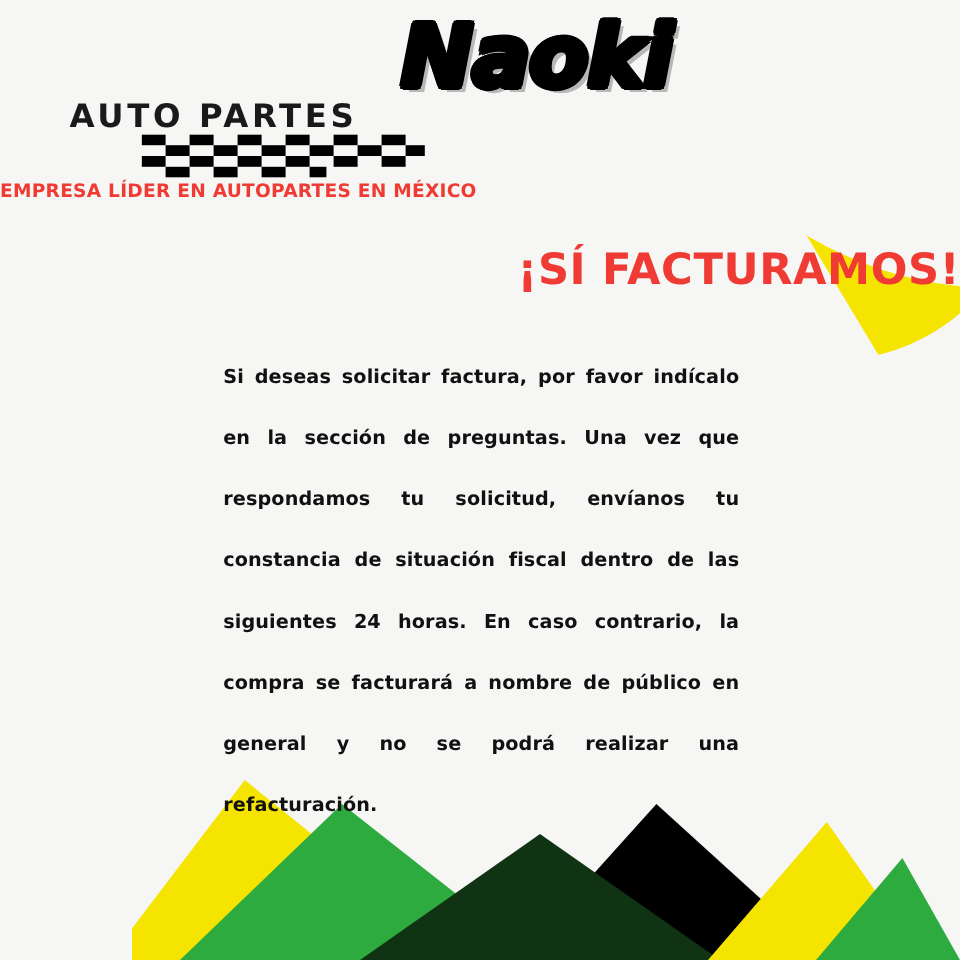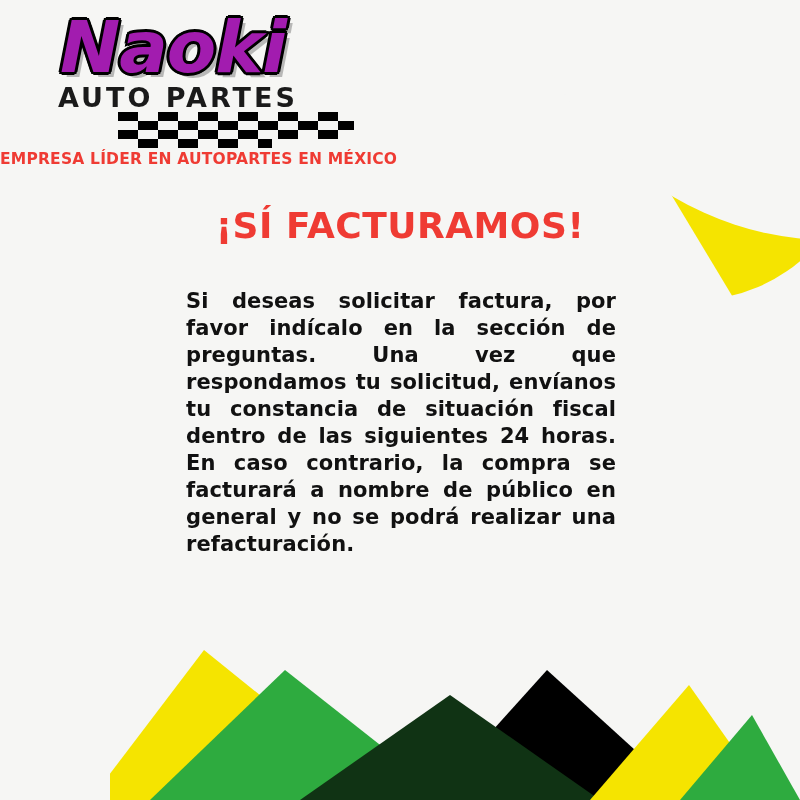--- a/index.html
+++ b/index.html
@@ -149,27 +149,27 @@
     width: 560px;
     padding-top: 8px;
     text-align: center;
   }
   .logo-naoki {
     font-family: "DejaVu Sans", sans-serif;
     font-weight: bold;
     font-style: italic;
     font-size: 72px;
     line-height: 78px;
-    color: #a21caf;
+    color: #000000;
     -webkit-text-stroke: 4px #000000;
     paint-order: stroke fill;
     letter-spacing: -1px;
     margin: 0;
     padding: 0 0 0 60px;
-    text-align: left;
+    text-align: right;
     text-shadow:
        3px 0 0 #000, -3px 0 0 #000, 0 3px 0 #000, 0 -3px 0 #000,
        2px 2px 0 #000, -2px 2px 0 #000, 2px -2px 0 #000, -2px -2px 0 #000,
        5px 5px 0 rgba(0,0,0,0.25);
   }
   .logo-sub {
     font-family: "DejaVu Sans", sans-serif;
     font-weight: bold;
     font-size: 27px;
     letter-spacing: 3px;
@@ -200,37 +200,37 @@
     letter-spacing: 0.2px;
     color: #ef3b33;
   }
 
   
   .headline {
     position: absolute;
     top: 205px;
     left: 0;
     width: 800px;
-    text-align: center;
+    text-align: right;
     font-family: "DejaVu Sans", sans-serif;
     font-weight: bold;
     font-size: 36px;
     letter-spacing: 0.5px;
     color: #ef3b33;
   }
 
   .body-text {
     position: absolute;
     top: 288px;
     left: 186px;
     width: 430px;
     font-family: "DejaVu Sans", sans-serif;
     font-weight: bold;
-    font-size: 21px;
-    line-height: 27px;
+    font-size: 16px;
+    line-height: 51px;
     color: #111111;
     text-align: justify;
     text-justify: inter-word;
     letter-spacing: 0.1px;
   }
   .body-text::after {
     content: "";
     display: inline-block;
     width: 100%;
   }

